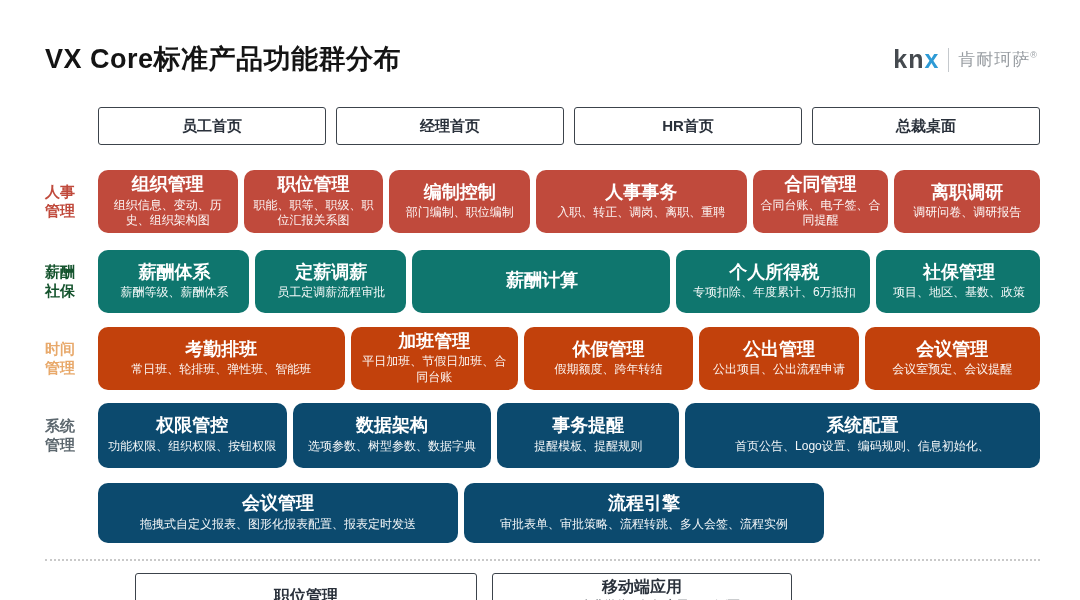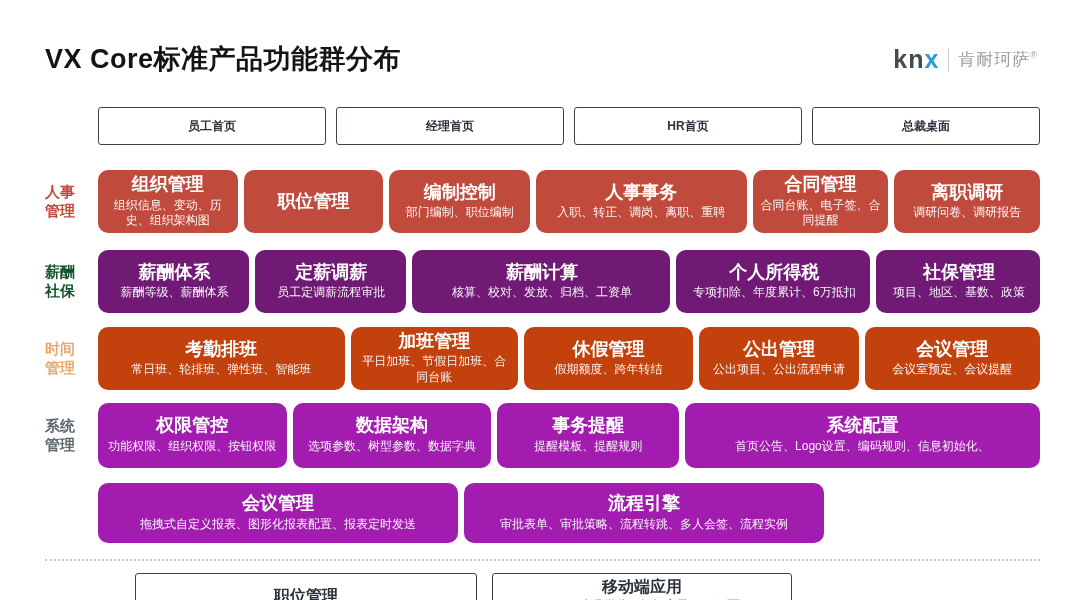--- a/index.html
+++ b/index.html
@@ -13,36 +13,36 @@
   .logo-knx { font-size:25px; font-weight:bold; letter-spacing:1px; color:#454A4F; }
   .logo-knx .x { color:#2E9BD6; }
   .logo-bar { width:1px; height:24px; background:#C5C9CD; }
   .logo-company { font-size:17px; color:#979CA1; letter-spacing:1px; }
   .logo-company sup { font-size:9px; }
 
   
   .portals { display:flex; gap:10px; margin-left:53px; margin-top:22px; height:38px; }
   .portal { flex:1 1 0; border:1.5px solid #3C434B; border-radius:3px; background:#fff;
             display:flex; align-items:center; justify-content:center;
-            font-size:12px; font-weight:bold; color:#2A313B; }
+            font-size:15px; font-weight:bold; color:#2A313B; }
 
   
   .group-row { display:flex; align-items:stretch; }
   .row-label { width:53px; display:flex; flex-direction:column; justify-content:center;
                font-size:15px; font-weight:bold; line-height:1.3; }
   .row-boxes { flex:1; display:flex; gap:6px; }
   .fbox { border-radius:10px; color:#fff; display:flex; flex-direction:column;
           justify-content:center; align-items:center; text-align:center; padding:4px 6px; }
   .fbox-title { font-size:18px; font-weight:bold; line-height:1.2; }
   .fbox-sub { font-size:12px; line-height:1.3; margin-top:2px; color:rgba(255,255,255,0.95); }
 
   .c-red    { background:#C04A3C; }
-  .c-salmon { background:#701a75;padding-left:8px; }
+  .c-salmon { background:#0f766e;padding-left:8px; }
   .c-orange { background:#c2410c; }
-  .c-teal   { background:#a21caf; }
+  .c-teal   { background:#0c4a6e; }
   .t-red    { color:#C04A3C; }
   .t-salmon { color:#14532d; }
   .t-orange { color:#E8A96B; }
   .t-gray   { color:#5D686F; }
 
   .mt-r1 { margin-top:25px; }  .h-r1 { min-height:60px; }
   .mt-r2 { margin-top:17px; }  .h-r2 { min-height:63px; }
   .mt-r3 { margin-top:14px; }  .h-r3 { min-height:60px; }
   .mt-r4 { margin-top:13px; }  .h-r4 { min-height:65px; }
   .mt-r5 { margin-top:15px; }  .h-r5 { min-height:60px; }
@@ -83,20 +83,21 @@
       <span>人事</span>
       <span>管理</span>
     </div>
     <div class="row-boxes h-r1">
       <div class="fbox c-red" style="flex-grow:132;flex-basis:0">
         <div class="fbox-title">组织管理</div>
         <div class="fbox-sub">组织信息、变动、历史、组织架构图</div>
       </div>
       <div class="fbox c-red" style="flex-grow:132;flex-basis:0">
         <div class="fbox-title">职位管理</div>
+        <div class="fbox-sub">职能、职等、职级、职位汇报关系图</div>
       </div>
       <div class="fbox c-red" style="flex-grow:133;flex-basis:0">
         <div class="fbox-title">编制控制</div>
         <div class="fbox-sub">部门编制、职位编制</div>
       </div>
       <div class="fbox c-red" style="flex-grow:205;flex-basis:0">
         <div class="fbox-title">人事事务</div>
         <div class="fbox-sub">入职、转正、调岗、离职、重聘</div>
       </div>
       <div class="fbox c-red" style="flex-grow:128;flex-basis:0">
@@ -119,21 +120,20 @@
       <div class="fbox c-salmon" style="flex-grow:137;flex-basis:0">
         <div class="fbox-title">薪酬体系</div>
         <div class="fbox-sub">薪酬等级、薪酬体系</div>
       </div>
       <div class="fbox c-salmon" style="flex-grow:137;flex-basis:0">
         <div class="fbox-title">定薪调薪</div>
         <div class="fbox-sub">员工定调薪流程审批</div>
       </div>
       <div class="fbox c-salmon" style="flex-grow:245;flex-basis:0">
         <div class="fbox-title">薪酬计算</div>
-        <div class="fbox-sub">核算、校对、发放、归档、工资单</div>
       </div>
       <div class="fbox c-salmon" style="flex-grow:180;flex-basis:0">
         <div class="fbox-title">个人所得税</div>
         <div class="fbox-sub">专项扣除、年度累计、6万抵扣</div>
       </div>
       <div class="fbox c-salmon" style="flex-grow:150;flex-basis:0">
         <div class="fbox-title">社保管理</div>
         <div class="fbox-sub">项目、地区、基数、政策</div>
       </div>
     </div>

